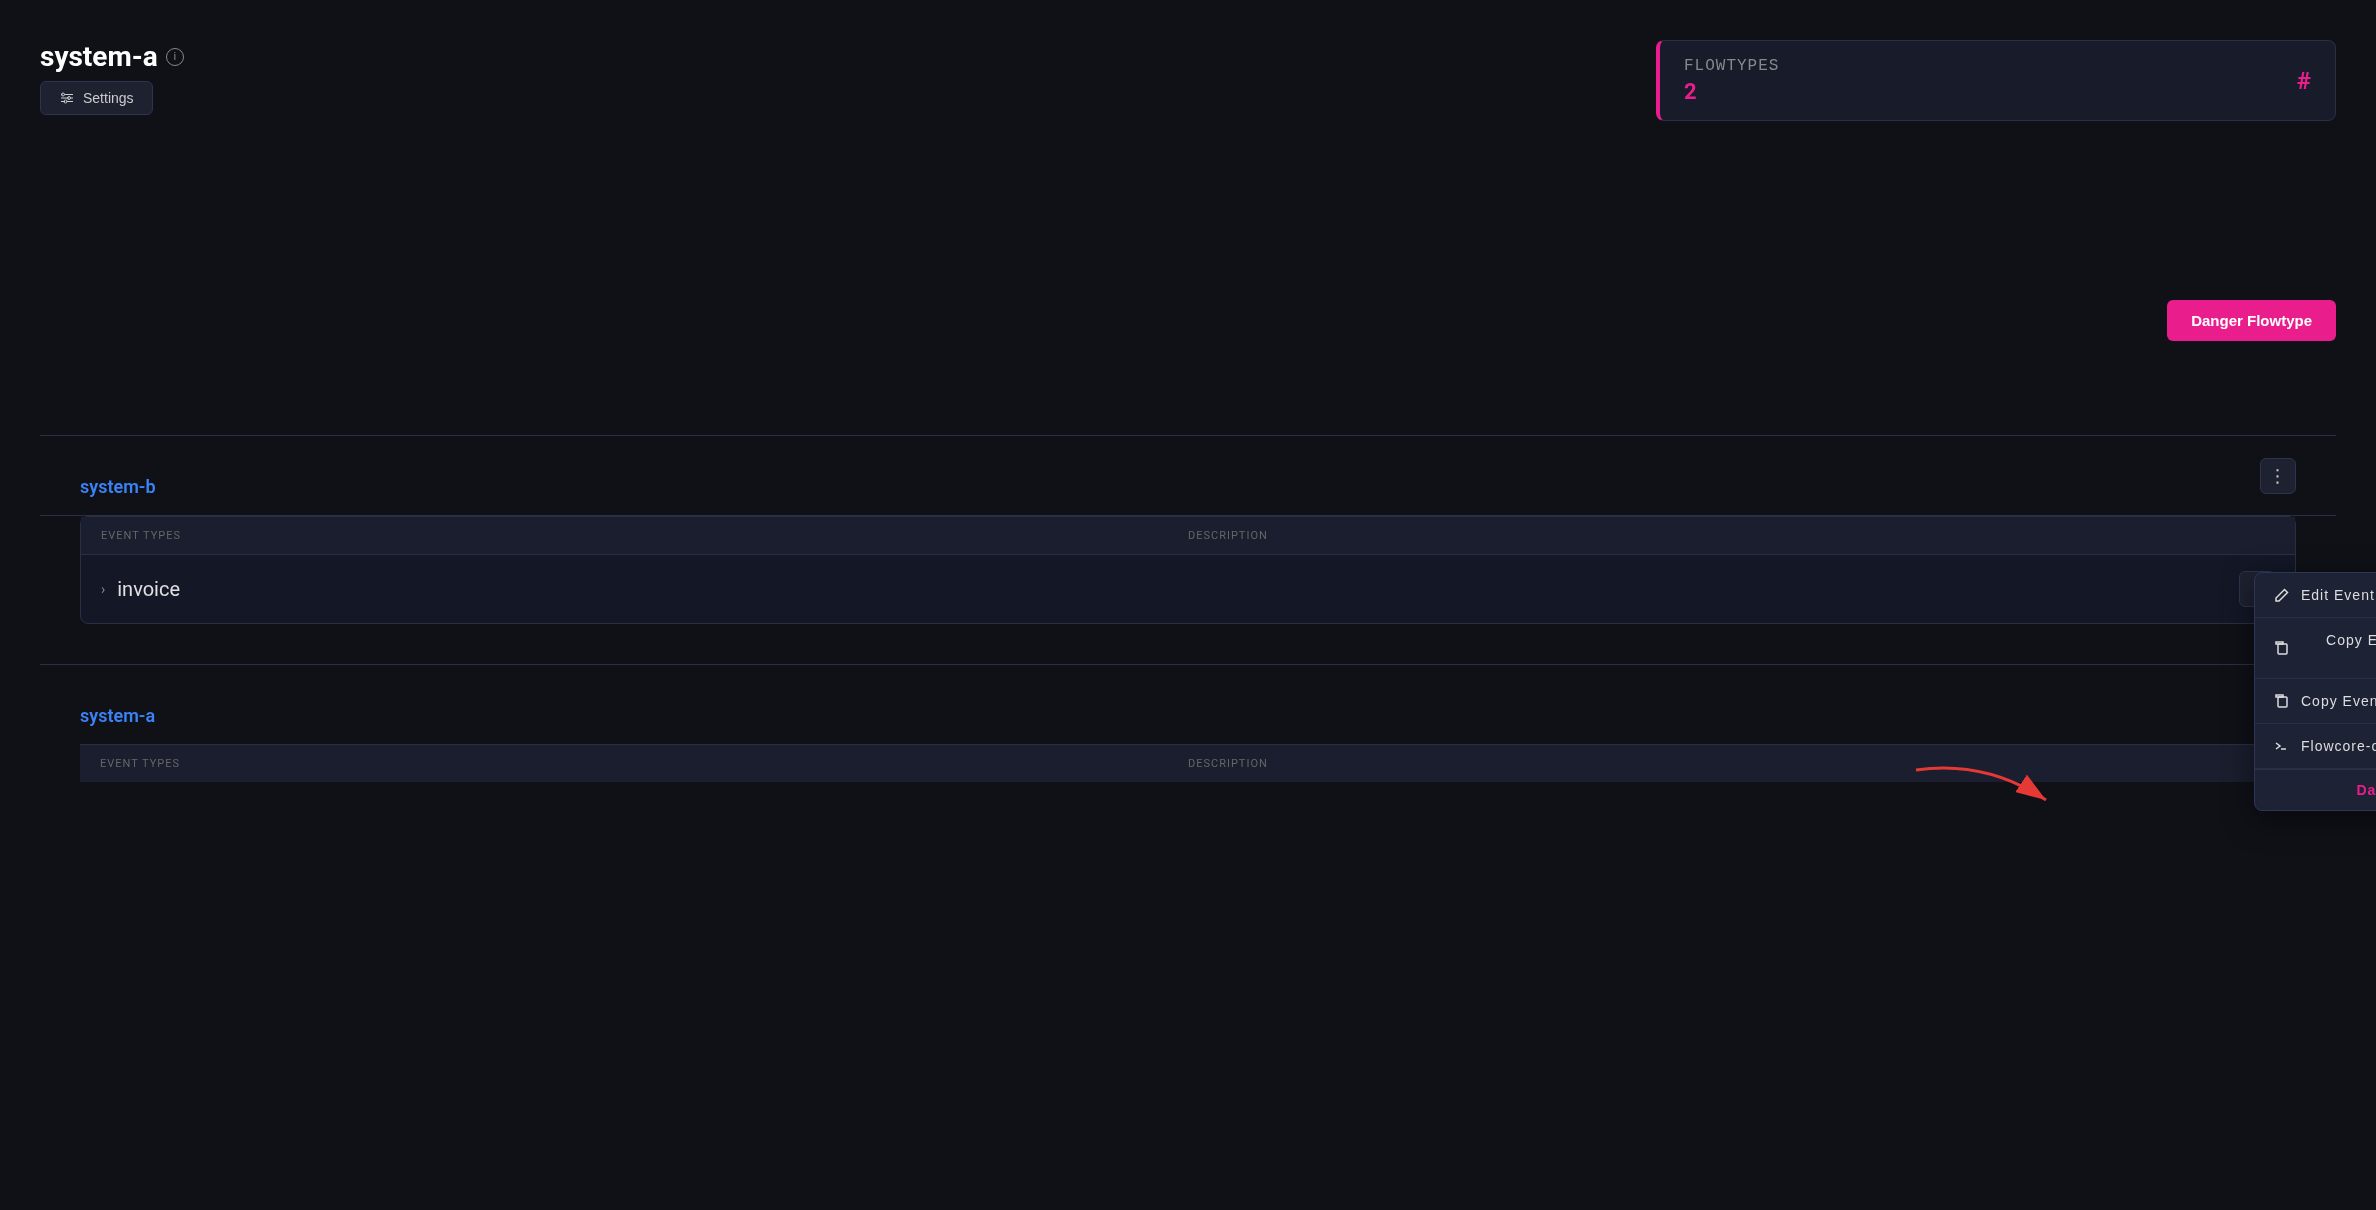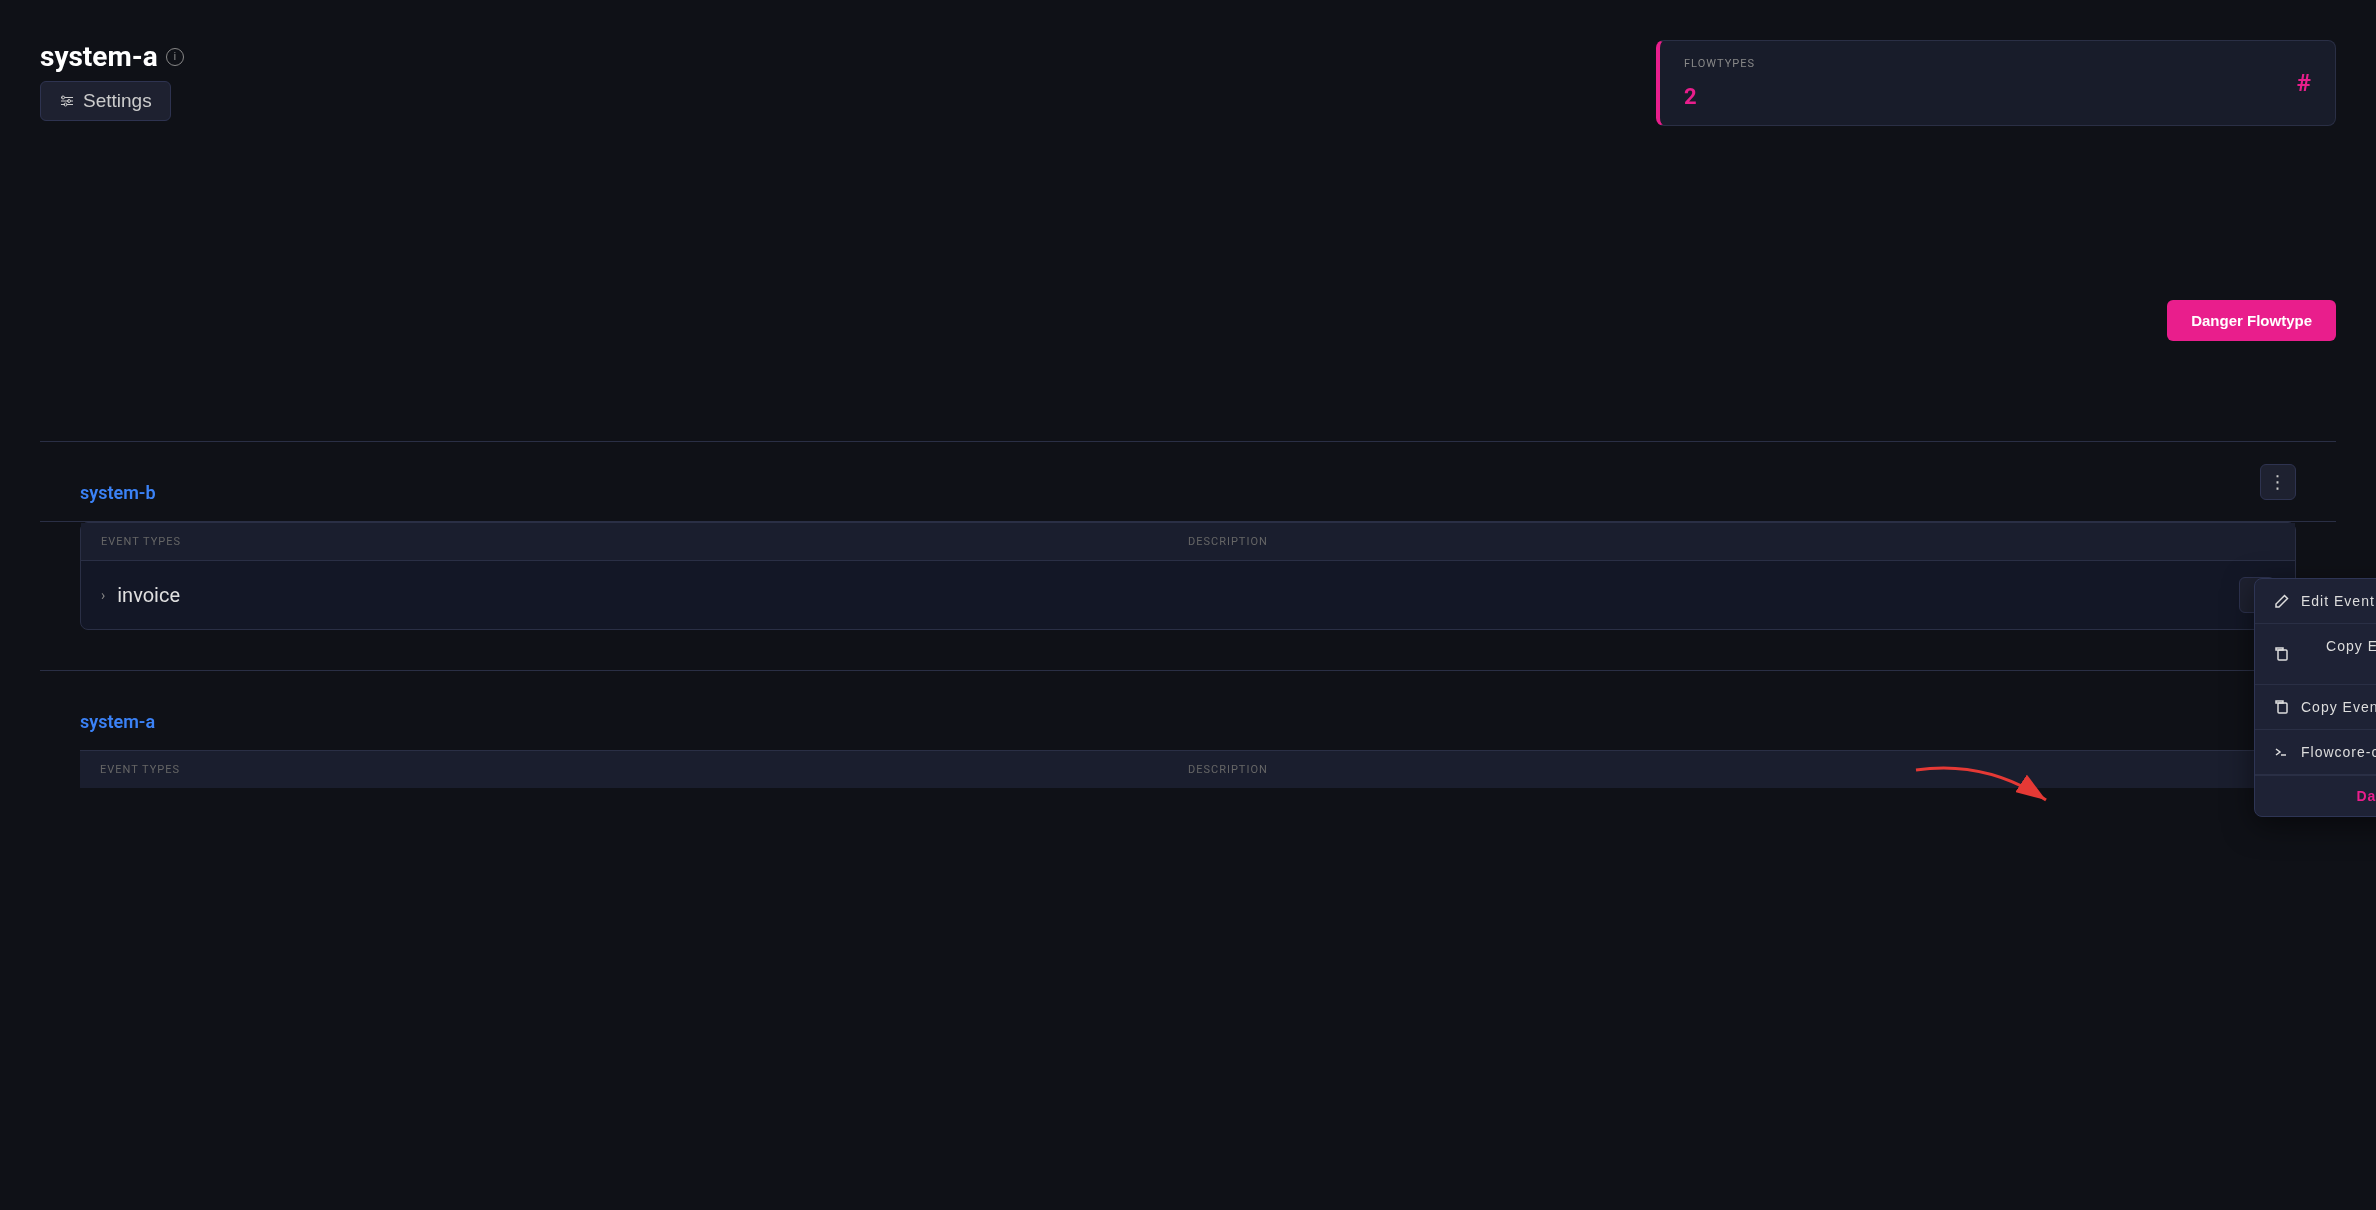--- a/index.html
+++ b/index.html
@@ -51,21 +51,21 @@
 
     .settings-button {
       display: inline-flex;
       align-items: center;
       gap: 8px;
       padding: 8px 18px;
       background: #1e2130;
       border: 1px solid #2e3350;
       border-radius: 6px;
       color: #ccc;
-      font-size: 19px;
+      font-size: 14px;
       cursor: pointer;
     }
 
     .flowtypes-section {
       position: absolute;
       top: 40px;
       right: 40px;
       width: 680px;
     }
 
@@ -74,25 +74,26 @@
       border: 1px solid #2a2f45;
       border-radius: 8px;
       border-left: 4px solid #e91e8c;
       padding: 16px 24px;
       display: flex;
       align-items: center;
       justify-content: space-between;
     }
 
     .flowtypes-label {
-      font-size: 11px;
+      font-size: 16px;
       color: #888;
       letter-spacing: 1px;
       text-transform: uppercase;
-      margin-bottom: 14px;
+      margin-bottom: 4px;
+      font-family: Liberation Mono, monospace;
     }
 
     .flowtypes-count {
       font-size: 22px;
       font-weight: 700;
       color: #e91e8c;
     }
 
     .hash-icon {
       color: #e91e8c;

